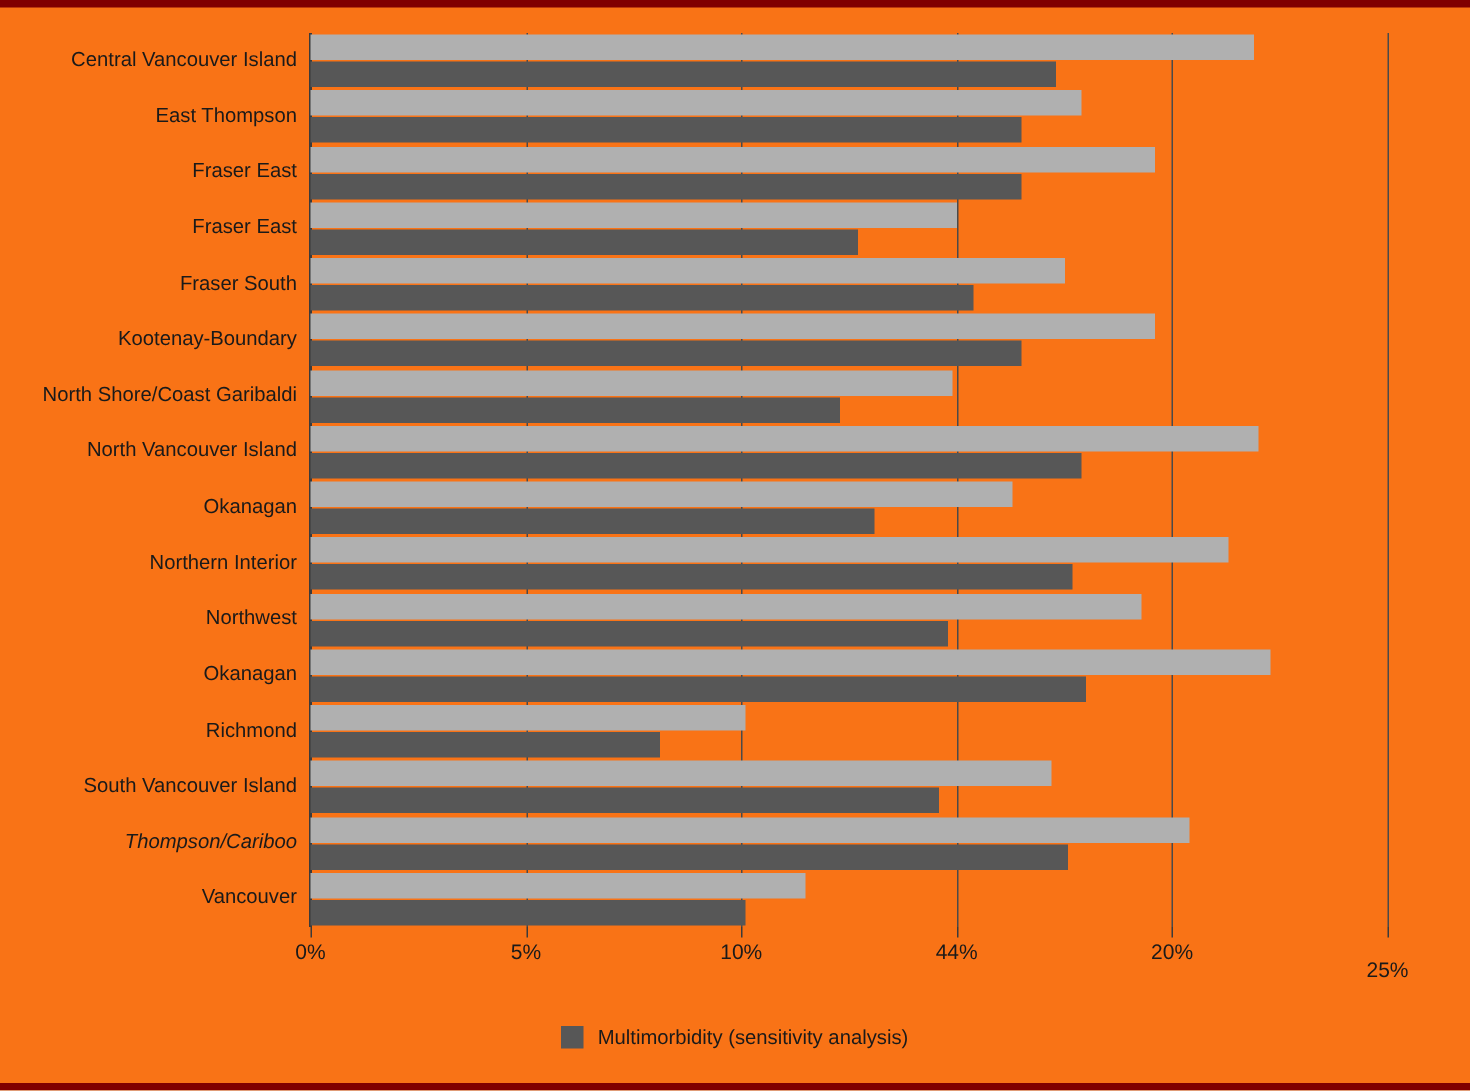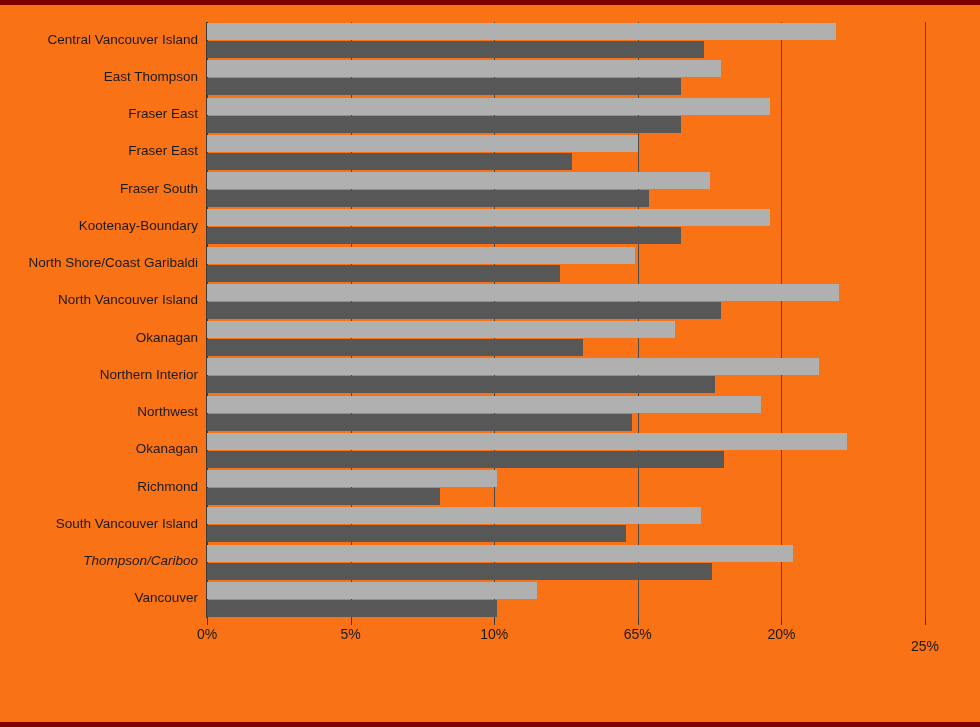--- a/index.html
+++ b/index.html
@@ -237,23 +237,27 @@
         </div>
       </div>
     <div id="xticks">
         <div class="tickmark" style="left: 0px;"></div>
         <div class="ticklabel" style="left: 0px;">0%</div>
         <div class="tickmark" style="left: 143.6px;"></div>
         <div class="ticklabel" style="left: 143.6px;">5%</div>
         <div class="tickmark" style="left: 287.2px;"></div>
         <div class="ticklabel" style="left: 287.2px;">10%</div>
         <div class="tickmark" style="left: 430.8px;"></div>
-        <div class="ticklabel" style="left: 430.8px;">65%</div>
+        <div class="ticklabel" style="left: 430.8px;">44%</div>
         <div class="tickmark" style="left: 574.4px;"></div>
         <div class="ticklabel" style="left: 574.4px;">20%</div>
         <div class="tickmark" style="left: 718px;"></div>
         <div class="ticklabel" style="left: 718px; margin-top: 12px;">25%</div>
       </div>
   </div>
 
   <div id="legend">
+      <div class="legend-item">
+        <span class="legend-swatch" style="background: rgb(87, 87, 87);"></span>
+        <span class="legend-text">Multimorbidity (sensitivity analysis)</span>
+      </div>
     </div>
 </div>
 
 </body></html>

